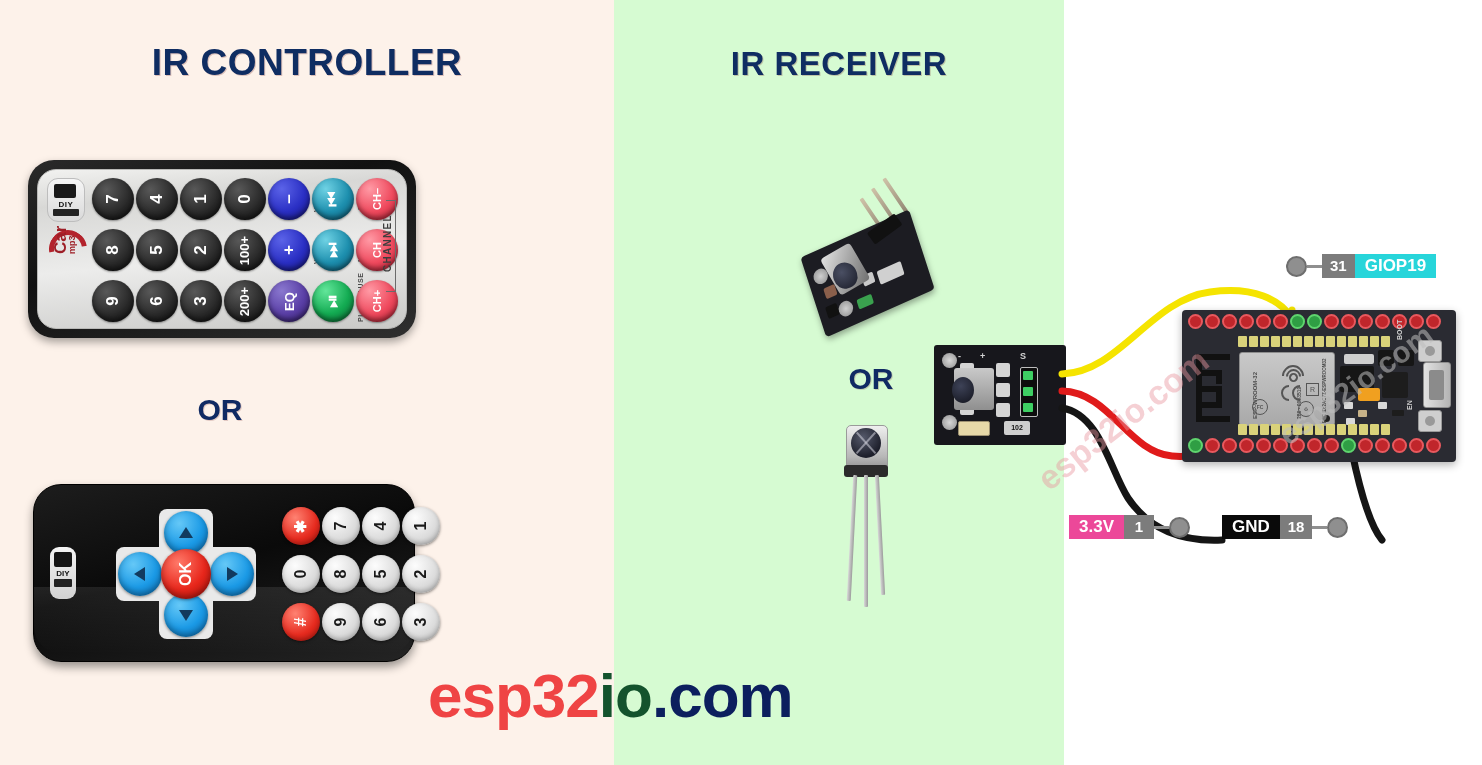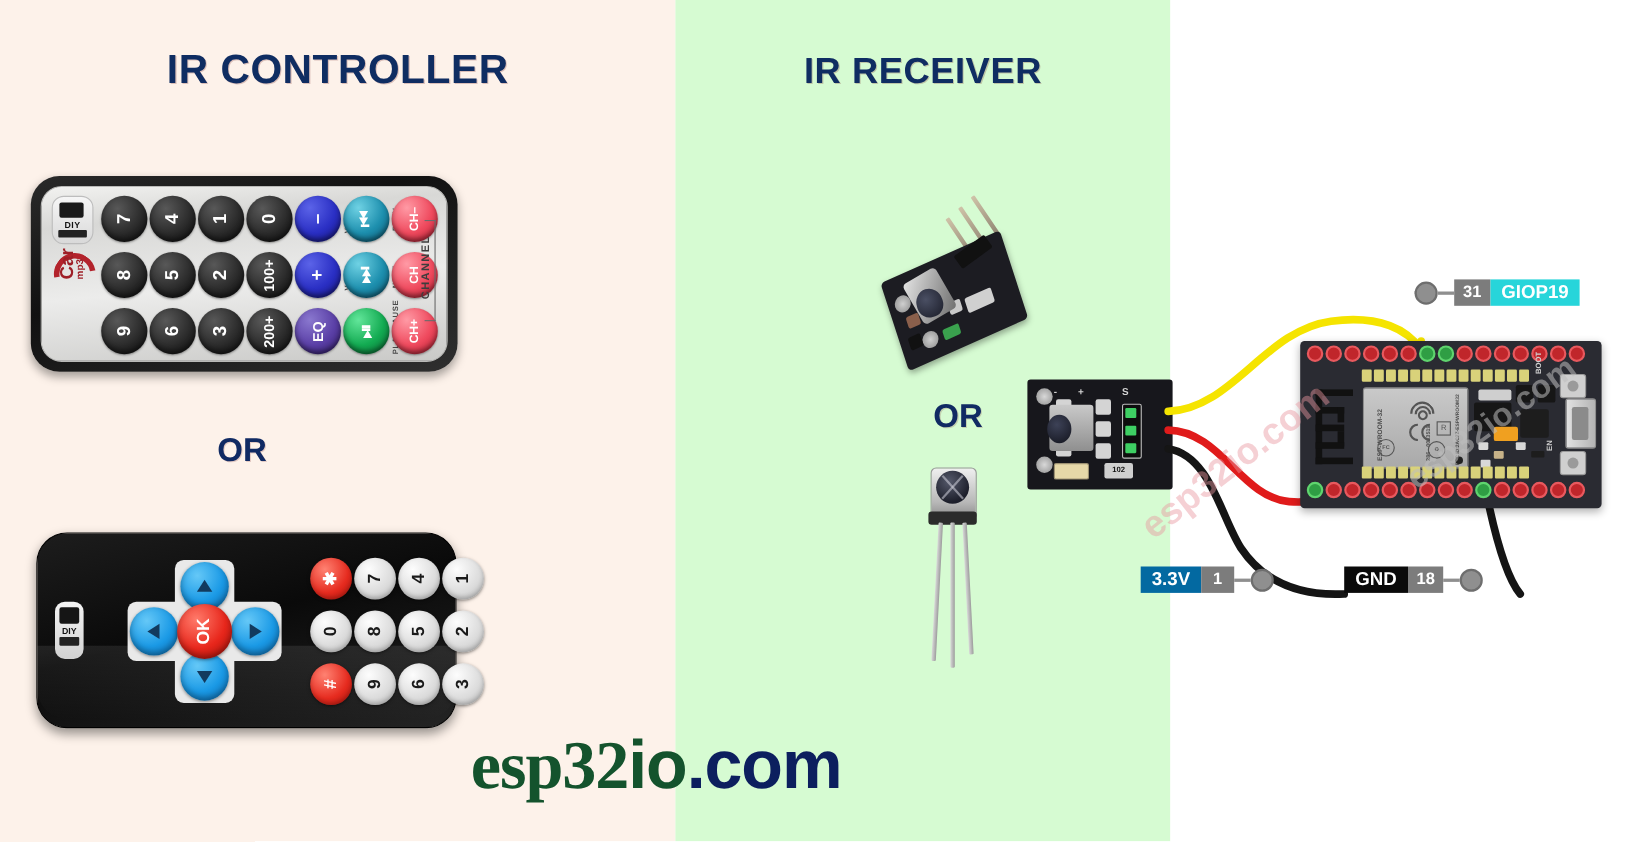--- a/index.html
+++ b/index.html
@@ -20,21 +20,21 @@
   #title-receiver{left:614px;width:450px;top:45px;text-align:center;font-size:33px;}
 
   .or-text{position:absolute;color:#102a63;font-weight:bold;font-size:30px;
            font-family:"Liberation Sans",sans-serif;text-shadow:1px 1px 0 rgba(120,40,40,.2);}
   #or-left{left:0;width:440px;top:393px;text-align:center;}
   #or-mid{left:806px;width:130px;top:362px;text-align:center;}
 
   
   #logo{position:absolute;left:428px;top:660px;font-size:62px;font-weight:bold;
         font-family:"Liberation Sans",sans-serif;letter-spacing:-1px;white-space:nowrap;}
-  #logo .c1{color:#14532d;font-family:Liberation Serif, serif;}
+  #logo .c1{color:#ef4444;}
   #logo .c2{color:#14532d;}
   #logo .c3{color:#0c1f5e;}
 
   
   .wm{position:absolute;color:rgba(232,150,160,.45);font-weight:bold;
       font-family:"Liberation Sans",sans-serif;pointer-events:none;white-space:nowrap;}
   #wm1{left:1020px;top:400px;font-size:34px;transform:rotate(-38deg);}
   #wm2{left:1265px;top:368px;font-size:30px;color:rgba(190,190,190,.55);transform:rotate(-36deg);}
 
   
@@ -167,21 +167,21 @@
   .pinlabel{position:absolute;display:flex;align-items:center;height:26px;}
   .pinlabel .dot{width:17px;height:17px;border-radius:50%;background:#8f8f8f;border:2px solid #6e6e6e;}
   .pinlabel .lead{width:15px;height:3px;background:#8f8f8f;}
   .pinlabel .num{background:#7c7c7c;color:#fff;font-weight:bold;font-size:15px;padding:2px 8px;min-width:14px;
       text-align:center;line-height:20px;}
   .pinlabel .nm{color:#fff;font-weight:bold;font-size:17px;padding:2px 10px;line-height:20px;white-space:nowrap;}
 
   #label-gpio{left:1286px;top:253px;}
   #label-gpio .nm{background:#27d5da;}
   #label-33v{left:1037px;top:514px;}
-  #label-33v .nm{background:#0369a1;}
+  #label-33v .nm{background:#ec4899;margin-left:32px;}
   #label-gnd{left:1222px;top:514px;}
   #label-gnd .nm{background:#0a0a0a;}
 
   
   #esp32{position:absolute;left:1182px;top:310px;width:274px;height:152px;background:#2a2b32;
       border-radius:4px;box-shadow:0 3px 8px rgba(0,0,0,.3);}
   .hdrrow{position:absolute;left:6px;width:262px;height:20px;display:flex;gap:2px;}
   #hdr-top{top:4px;} #hdr-bot{bottom:4px;}
   .hpin2{width:15px;height:15px;border-radius:50%;background:#c0262b;border:2px solid #e8595e;box-sizing:border-box;}
   .hpin2.grn{background:#2f9e44;border-color:#5fd46e;}

